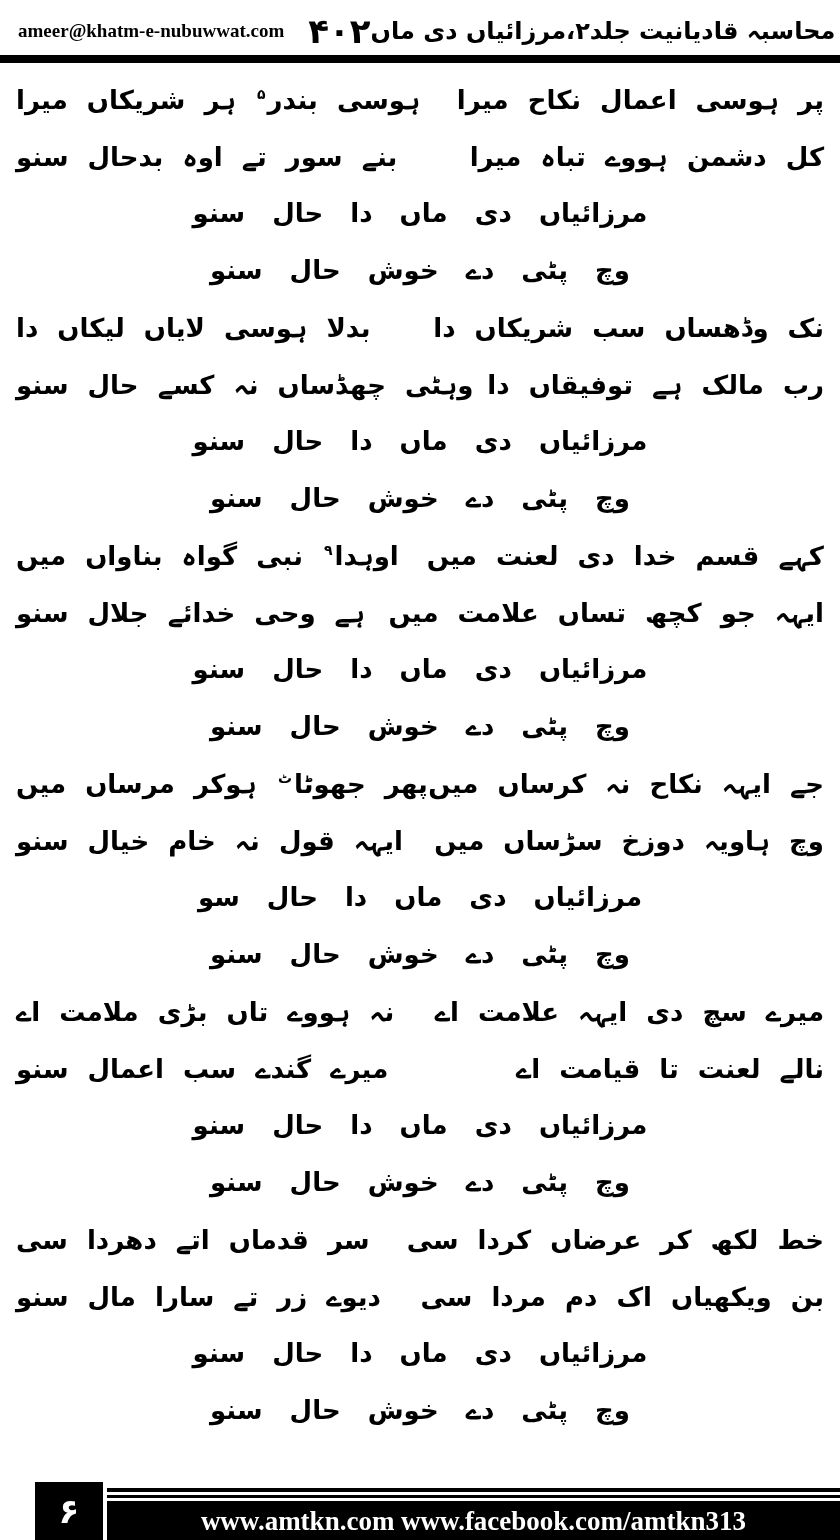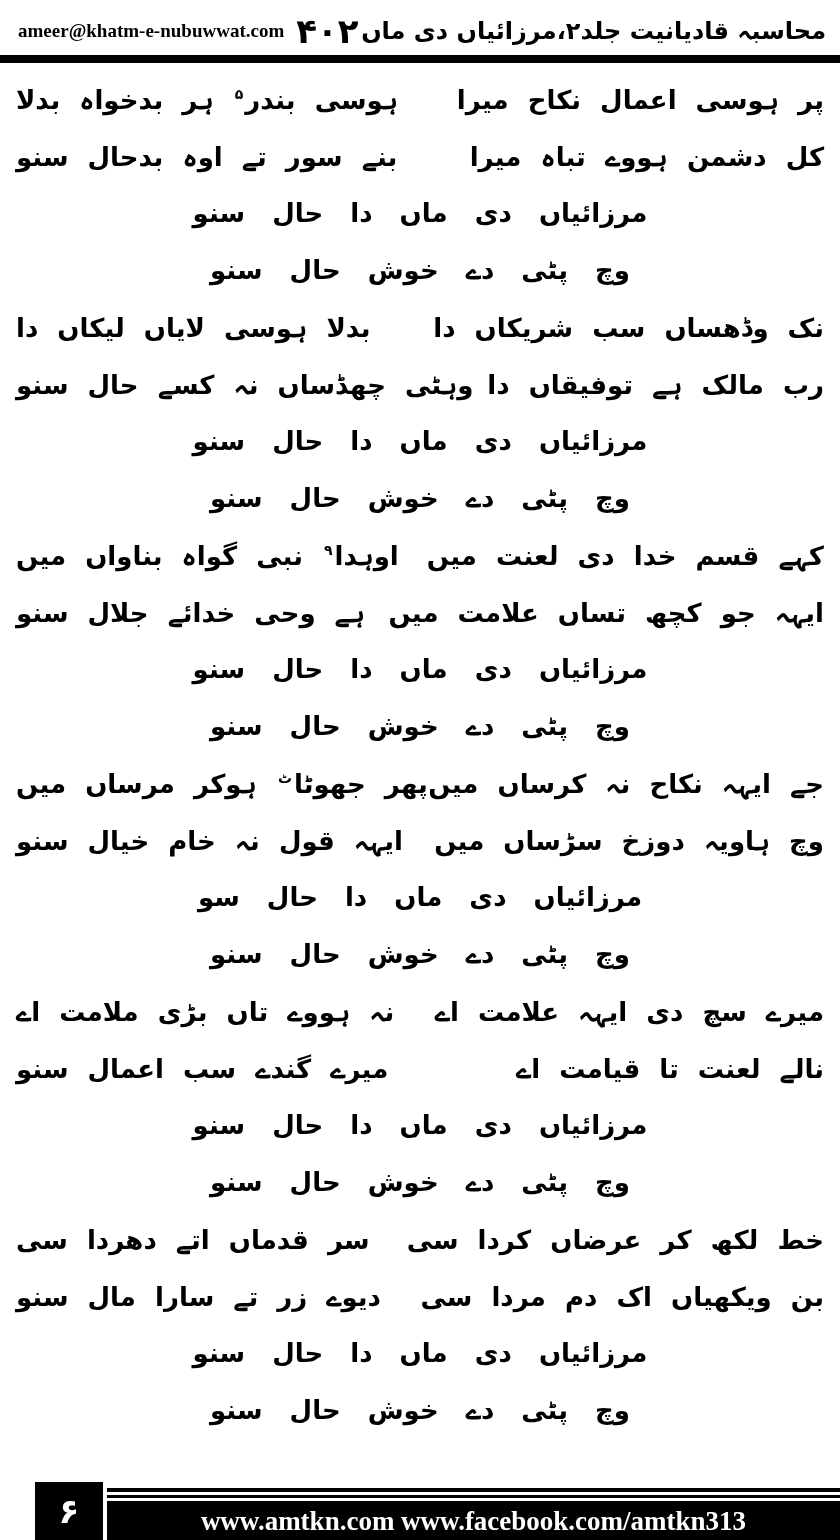--- a/index.html
+++ b/index.html
@@ -24,21 +24,21 @@
     font-family: "Liberation Serif", serif;
     font-weight: bold;
     font-size: 19px;
     letter-spacing: 0px;
     white-space: nowrap;
   }
   .page-num {
     direction: rtl;
     font-weight: bold;
     font-size: 34px;
-    margin-left: 12px;
+    margin-left: 24px;
     white-space: nowrap;
   }
   .book-title {
     direction: rtl;
     margin-left: auto;
     font-weight: bold;
     font-size: 24px;
     white-space: nowrap;
   }
   .rule {
@@ -119,21 +119,21 @@
   <span class="page-num">۴۰۲</span>
   <span class="book-title">محاسبہ قادیانیت جلد۲،مرزائیاں دی ماں</span>
 </header>
 <div class="rule"></div>
 
 <main class="poem">
 
   <section>
     <div class="couplet">
       <span class="hemi">پر ہوسی اعمال نکاح میرا</span>
-      <span class="hemi"><span>ہوسی بندر</span><sup class="fn">۵</sup> <span>ہر بدخواہ بدلا</span></span>
+      <span class="hemi"><span>ہوسی بندر</span><sup class="fn">۵</sup> <span>ہر شریکاں میرا</span></span>
     </div>
     <div class="couplet">
       <span class="hemi">کل دشمن ہووے تباہ میرا</span>
       <span class="hemi">بنے سور تے اوہ بدحال سنو</span>
     </div>
     <div class="refrain">مرزائیاں دی ماں دا حال سنو</div>
     <div class="refrain">وچ پٹی دے خوش حال سنو</div>
   </section>
 
   <section>

